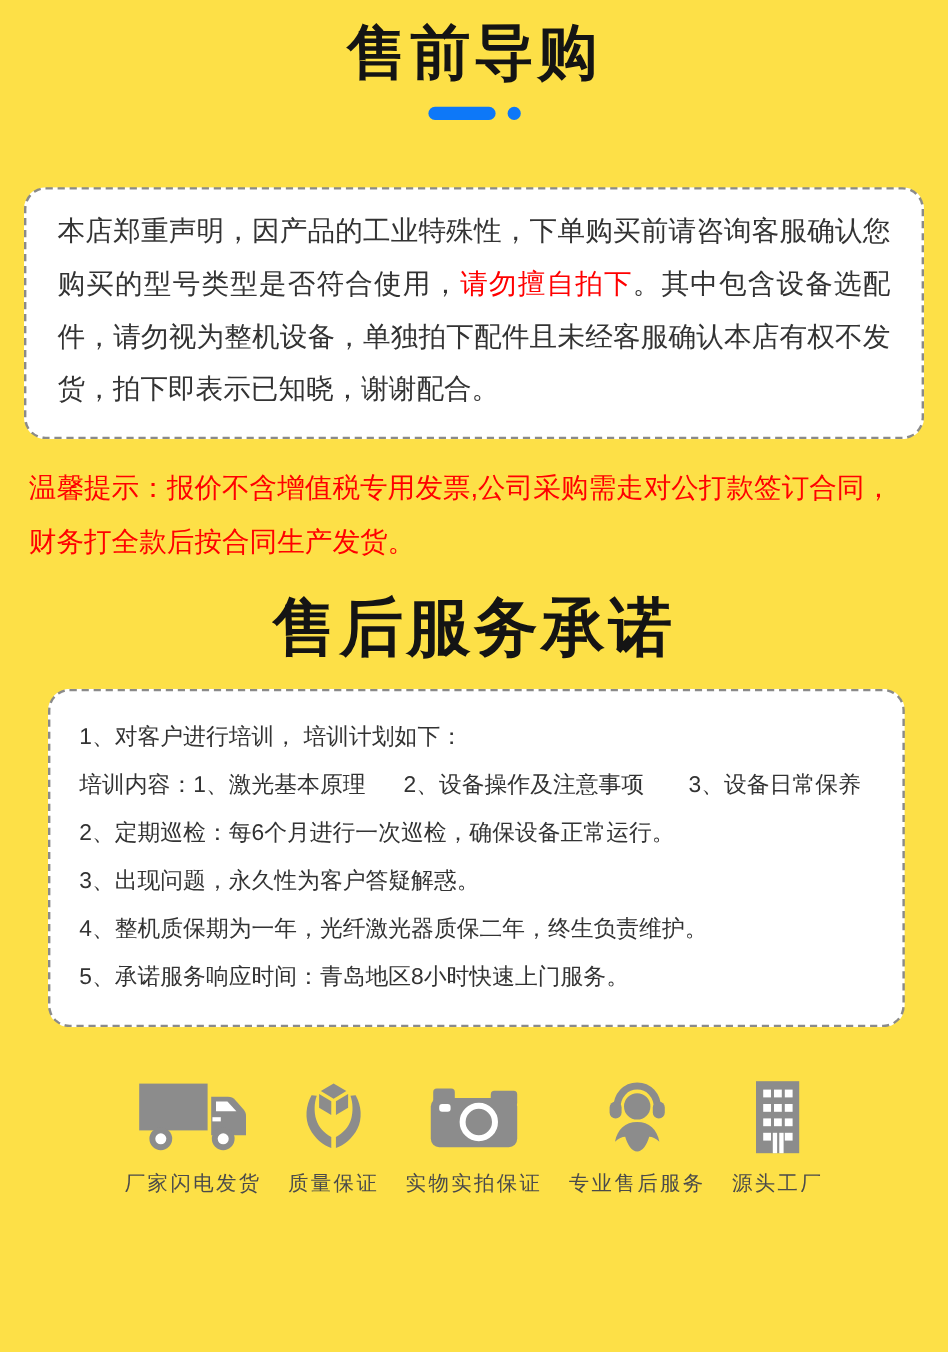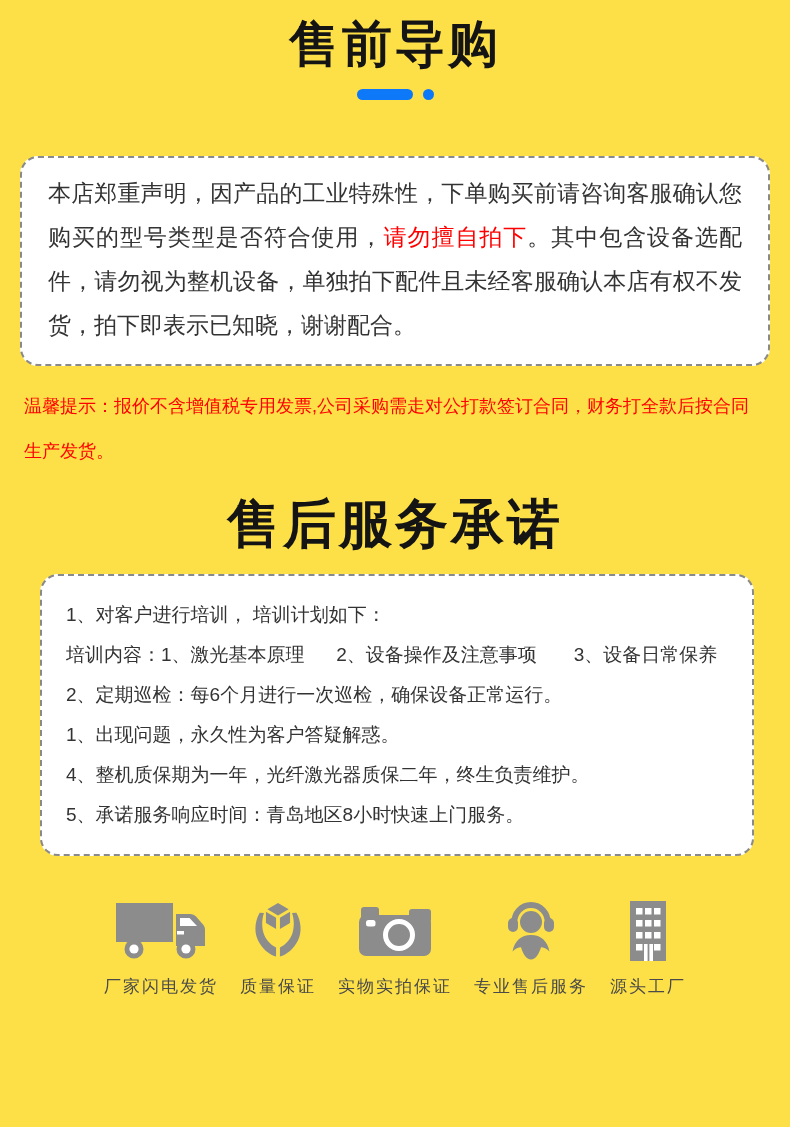--- a/index.html
+++ b/index.html
@@ -26,27 +26,27 @@
 
   
   .dash-box {
     border:2px dashed #8a8a8a; border-radius:18px; background:#ffffff;
   }
   .box-presale {
     margin:56px 20px 0 20px;
     padding:13px 26px 17px 26px;
   }
   .box-presale p {
-    font-size:23px; line-height:44px; color:#333333; text-align:justify;
+    font-size:23px; line-height:44px; color:#333333; text-align:justify;font-family:Liberation Serif, serif;
   }
   .red { color:#ff0000; }
 
   .tip {
     margin:18px 26px 0 24px;
-    font-size:18px; line-height:45px; color:#ff0000;
+    font-size:23px; line-height:45px; color:#ff0000;
   }
 
   .box-aftersale {
     margin:20px 36px 0 40px;
     padding:19px 18px 19px 24px;
   }
   .box-aftersale .line {
     font-size:19px; line-height:40px; color:#333333; white-space:pre-wrap;
   }
 
@@ -78,21 +78,21 @@
   </div>
 
   <p class="tip">温馨提示：报价不含增值税专用发票,公司采购需走对公打款签订合同，财务打全款后按合同生产发货。</p>
 
   <h1 class="big-title title-2">售后服务承诺</h1>
 
   <div class="dash-box box-aftersale">
     <div class="line">1、对客户进行培训， 培训计划如下：</div>
     <div class="line">培训内容：1、激光基本原理      2、设备操作及注意事项       3、设备日常保养</div>
     <div class="line">2、定期巡检：每6个月进行一次巡检，确保设备正常运行。</div>
-    <div class="line">1、出现问题，永久性为客户答疑解惑。</div>
+    <div class="line">3、出现问题，永久性为客户答疑解惑。</div>
     <div class="line">4、整机质保期为一年，光纤激光器质保二年，终生负责维护。</div>
     <div class="line">5、承诺服务响应时间：青岛地区8小时快速上门服务。</div>
   </div>
 
   <div class="features">
 
     <div class="feature">
       <span class="icon-wrap">
         <svg width="92" height="58" viewBox="0 0 92 58">
           <rect class="gi" x="1" y="1" width="57" height="39"></rect>

